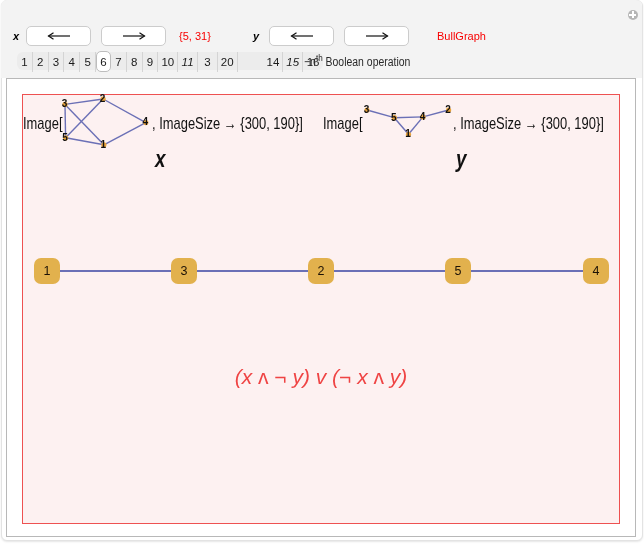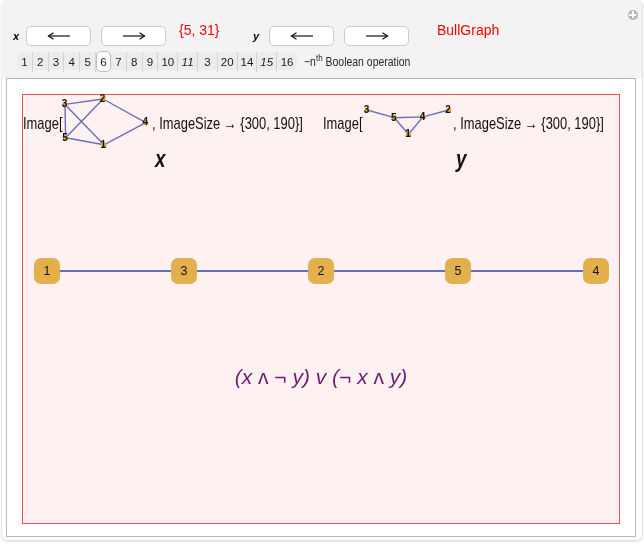--- a/index.html
+++ b/index.html
@@ -5,34 +5,34 @@
 html,body{margin:0;padding:0;}
 body{width:644px;height:544px;background:#ffffff;font-family:"Liberation Sans",sans-serif;position:relative;overflow:hidden;}
 .card{position:absolute;left:1px;top:0px;width:640px;height:539px;background:#ffffff;border:1px solid #e3e3e3;border-radius:6px;box-shadow:0 1px 2px rgba(0,0,0,0.10);}
 .topbar{position:absolute;left:1px;top:0px;width:641px;height:78px;background:#f3f3f3;border-radius:6px 6px 0 0;}
 .plusbtn{position:absolute;left:627.5px;top:9.5px;width:10px;height:10px;border-radius:50%;background:#b5b5b5;}
 .plusbtn:before{content:"";position:absolute;left:1.8px;top:4px;width:6.4px;height:2px;background:#fff;}
 .plusbtn:after{content:"";position:absolute;left:4px;top:1.8px;width:2px;height:6.4px;background:#fff;}
 .ctl-label{position:absolute;font-style:italic;font-weight:bold;font-size:11px;color:#000;}
 .btn{position:absolute;top:26px;width:65px;height:20px;background:#fff;border:1px solid #ccc;border-radius:5px;box-sizing:border-box;}
 .btn svg{display:block;margin:5px auto 0;}
-.redtxt{position:absolute;color:#f80000;font-size:14px;top:22px;}
+.redtxt{position:absolute;color:#f80000;font-size:11px;top:30px;}
 .setter{position:absolute;left:17px;top:52px;height:18px;background:#ececec;border-radius:6px;display:flex;align-items:center;}
 .seg{display:inline-block;text-align:center;font-size:11.5px;color:#1a1a1a;line-height:20px;position:relative;top:0.5px;border-right:1px solid #d4d4d4;box-sizing:border-box;}
 .seg:last-child{border-right:none;}
 .seg.sel{background:#fff;border:1px solid #bdbdbd;border-radius:5px;height:21px;line-height:21px;}
 .boolop{position:absolute;left:304px;top:55px;font-size:12.3px;color:#2a2a2a;transform:scaleX(0.85);transform-origin:0 0;white-space:nowrap;}
 .boolop .sup{display:inline-block;font-size:9.5px;position:relative;top:-5px;}
 .frame{position:absolute;left:6px;top:78px;width:630px;height:459px;background:#fff;border:1px solid #b8b8b8;box-sizing:border-box;}
 .plot{position:absolute;left:22px;top:94px;width:598px;height:429.5px;background:#fdf1f1;border:1px solid #ee5151;box-sizing:border-box;}
 .mmatext{position:absolute;font-size:17px;color:#111;transform:scaleX(0.76);transform-origin:0 0;white-space:nowrap;}
 .biglabel{position:absolute;font-style:italic;font-weight:bold;font-size:23px;color:#111;transform:scaleX(0.82);transform-origin:0 0;}
 .node{position:absolute;width:26px;height:26px;border-radius:7px;background:#e2b14d;text-align:center;line-height:26px;font-size:12.5px;color:#1d1206;}
 .edgeline{position:absolute;background:#6b70b6;height:2px;}
-.formula{position:absolute;left:22px;top:364.5px;width:598px;text-align:center;font-size:21px;font-style:italic;color:#701a75;}
+.formula{position:absolute;left:22px;top:364.5px;width:598px;text-align:center;font-size:21px;font-style:italic;color:#ef4444;}
 .formula .up{font-style:normal;}
 </style>
 </head>
 <body>
 <div class="card"></div>
 <div class="topbar"></div>
 <div class="plusbtn"></div>
 
 <div class="ctl-label" style="left:13px;top:30px;">x</div>
 <div class="btn" style="left:26px;">
@@ -78,21 +78,21 @@
     <span class="seg" style="width:15.8px;">4</span>
     <span class="seg" style="width:15.8px;">5</span>
     <span class="seg sel" style="width:15px;">6</span>
     <span class="seg" style="width:15.8px;">7</span>
     <span class="seg" style="width:15.8px;">8</span>
     <span class="seg" style="width:15.8px;">9</span>
     <span class="seg" style="width:19.8px;">10</span>
     <span class="seg" style="width:19.8px;font-style:italic;">11</span>
     <span class="seg" style="width:19.8px;">3</span>
     <span class="seg" style="width:19.8px;">20</span>
-    <span class="seg" style="width:19.8px;">14</span>
+    <span class="seg" style="width:19.8px;margin-left:26px;">14</span>
     <span class="seg" style="width:19.8px;font-style:italic;">15</span>
     <span class="seg" style="width:19.8px;">16</span>
 </div>
 <div class="boolop">−n<span class="sup">th</span> Boolean operation</div>
 
 <div class="frame"></div>
 <div class="plot"></div>
 
 <div class="mmatext" style="left:22.5px;top:114px;">Image[</div>
 <svg style="position:absolute;left:55px;top:92px;" width="100" height="62" viewBox="0 0 100 62">

